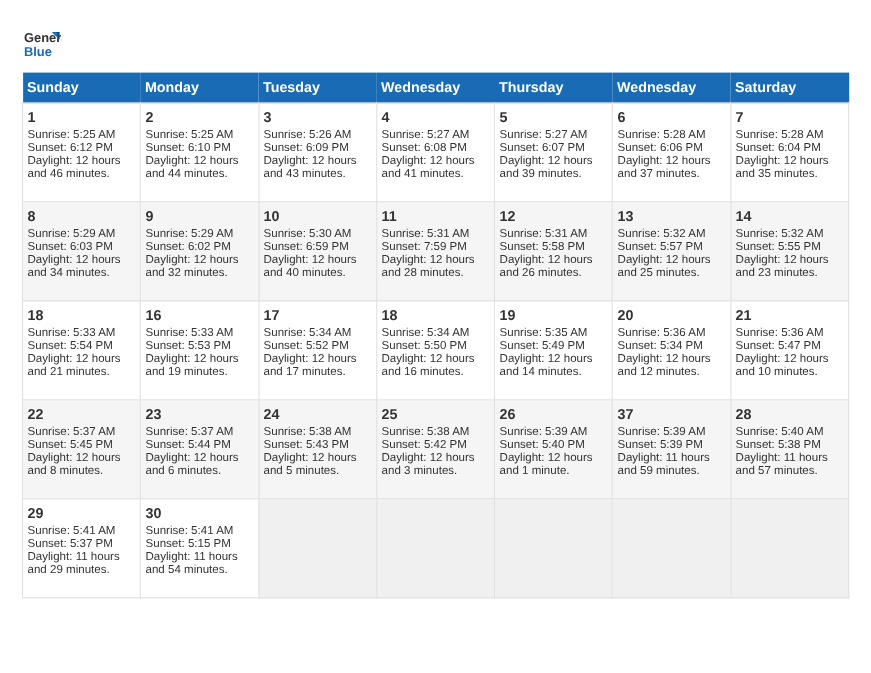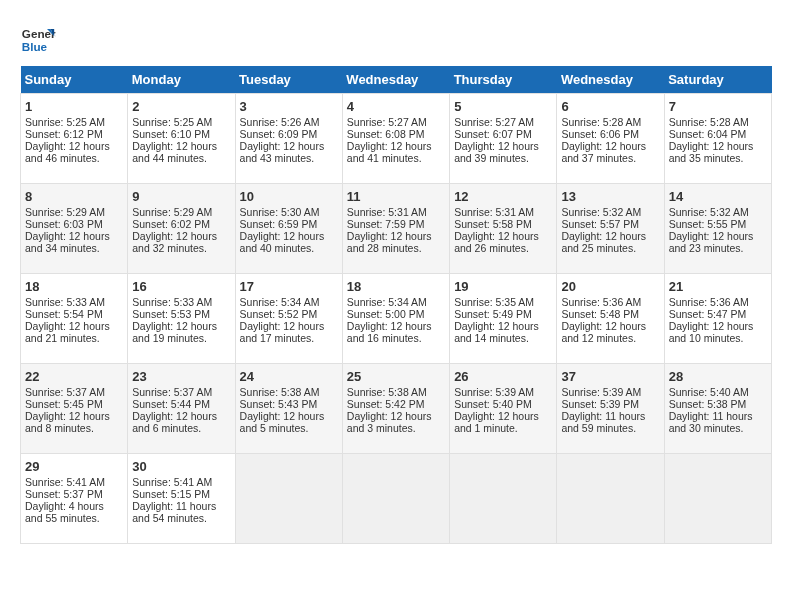--- a/index.html
+++ b/index.html
@@ -120,36 +120,36 @@
         <td><span class="day-num">10</span><span>Sunrise: 5:30 AM</span><br><span>Sunset: 6:59 PM</span><br><span>Daylight: 12 hours and 40 minutes.</span></td>
         <td><span class="day-num">11</span><span>Sunrise: 5:31 AM</span><br><span>Sunset: 7:59 PM</span><br><span>Daylight: 12 hours and 28 minutes.</span></td>
         <td><span class="day-num">12</span><span>Sunrise: 5:31 AM</span><br><span>Sunset: 5:58 PM</span><br><span>Daylight: 12 hours and 26 minutes.</span></td>
         <td><span class="day-num">13</span><span>Sunrise: 5:32 AM</span><br><span>Sunset: 5:57 PM</span><br><span>Daylight: 12 hours and 25 minutes.</span></td>
         <td><span class="day-num">14</span><span>Sunrise: 5:32 AM</span><br><span>Sunset: 5:55 PM</span><br><span>Daylight: 12 hours and 23 minutes.</span></td>
       </tr>
       <tr>
         <td><span class="day-num">18</span><span>Sunrise: 5:33 AM</span><br><span>Sunset: 5:54 PM</span><br><span>Daylight: 12 hours and 21 minutes.</span></td>
         <td><span class="day-num">16</span><span>Sunrise: 5:33 AM</span><br><span>Sunset: 5:53 PM</span><br><span>Daylight: 12 hours and 19 minutes.</span></td>
         <td><span class="day-num">17</span><span>Sunrise: 5:34 AM</span><br><span>Sunset: 5:52 PM</span><br><span>Daylight: 12 hours and 17 minutes.</span></td>
-        <td><span class="day-num">18</span><span>Sunrise: 5:34 AM</span><br><span>Sunset: 5:00 PM</span><br><span>Daylight: 12 hours and 16 minutes.</span></td>
+        <td><span class="day-num">18</span><span>Sunrise: 5:34 AM</span><br><span>Sunset: 5:50 PM</span><br><span>Daylight: 12 hours and 16 minutes.</span></td>
         <td><span class="day-num">19</span><span>Sunrise: 5:35 AM</span><br><span>Sunset: 5:49 PM</span><br><span>Daylight: 12 hours and 14 minutes.</span></td>
-        <td><span class="day-num">20</span><span>Sunrise: 5:36 AM</span><br><span>Sunset: 5:48 PM</span><br><span>Daylight: 12 hours and 12 minutes.</span></td>
+        <td><span class="day-num">20</span><span>Sunrise: 5:36 AM</span><br><span>Sunset: 5:34 PM</span><br><span>Daylight: 12 hours and 12 minutes.</span></td>
         <td><span class="day-num">21</span><span>Sunrise: 5:36 AM</span><br><span>Sunset: 5:47 PM</span><br><span>Daylight: 12 hours and 10 minutes.</span></td>
       </tr>
       <tr>
         <td><span class="day-num">22</span><span>Sunrise: 5:37 AM</span><br><span>Sunset: 5:45 PM</span><br><span>Daylight: 12 hours and 8 minutes.</span></td>
         <td><span class="day-num">23</span><span>Sunrise: 5:37 AM</span><br><span>Sunset: 5:44 PM</span><br><span>Daylight: 12 hours and 6 minutes.</span></td>
         <td><span class="day-num">24</span><span>Sunrise: 5:38 AM</span><br><span>Sunset: 5:43 PM</span><br><span>Daylight: 12 hours and 5 minutes.</span></td>
         <td><span class="day-num">25</span><span>Sunrise: 5:38 AM</span><br><span>Sunset: 5:42 PM</span><br><span>Daylight: 12 hours and 3 minutes.</span></td>
         <td><span class="day-num">26</span><span>Sunrise: 5:39 AM</span><br><span>Sunset: 5:40 PM</span><br><span>Daylight: 12 hours and 1 minute.</span></td>
         <td><span class="day-num">37</span><span>Sunrise: 5:39 AM</span><br><span>Sunset: 5:39 PM</span><br><span>Daylight: 11 hours and 59 minutes.</span></td>
-        <td><span class="day-num">28</span><span>Sunrise: 5:40 AM</span><br><span>Sunset: 5:38 PM</span><br><span>Daylight: 11 hours and 30 minutes.</span></td>
+        <td><span class="day-num">28</span><span>Sunrise: 5:40 AM</span><br><span>Sunset: 5:38 PM</span><br><span>Daylight: 11 hours and 57 minutes.</span></td>
       </tr>
       <tr>
-        <td><span class="day-num">29</span><span>Sunrise: 5:41 AM</span><br><span>Sunset: 5:37 PM</span><br><span>Daylight: 4 hours and 55 minutes.</span></td>
+        <td><span class="day-num">29</span><span>Sunrise: 5:41 AM</span><br><span>Sunset: 5:37 PM</span><br><span>Daylight: 11 hours and 29 minutes.</span></td>
         <td><span class="day-num">30</span><span>Sunrise: 5:41 AM</span><br><span>Sunset: 5:15 PM</span><br><span>Daylight: 11 hours and 54 minutes.</span></td>
         <td class="empty-cell"></td>
         <td class="empty-cell"></td>
         <td class="empty-cell"></td>
         <td class="empty-cell"></td>
         <td class="empty-cell"></td>
       </tr>
     </tbody>
 </table>
 

